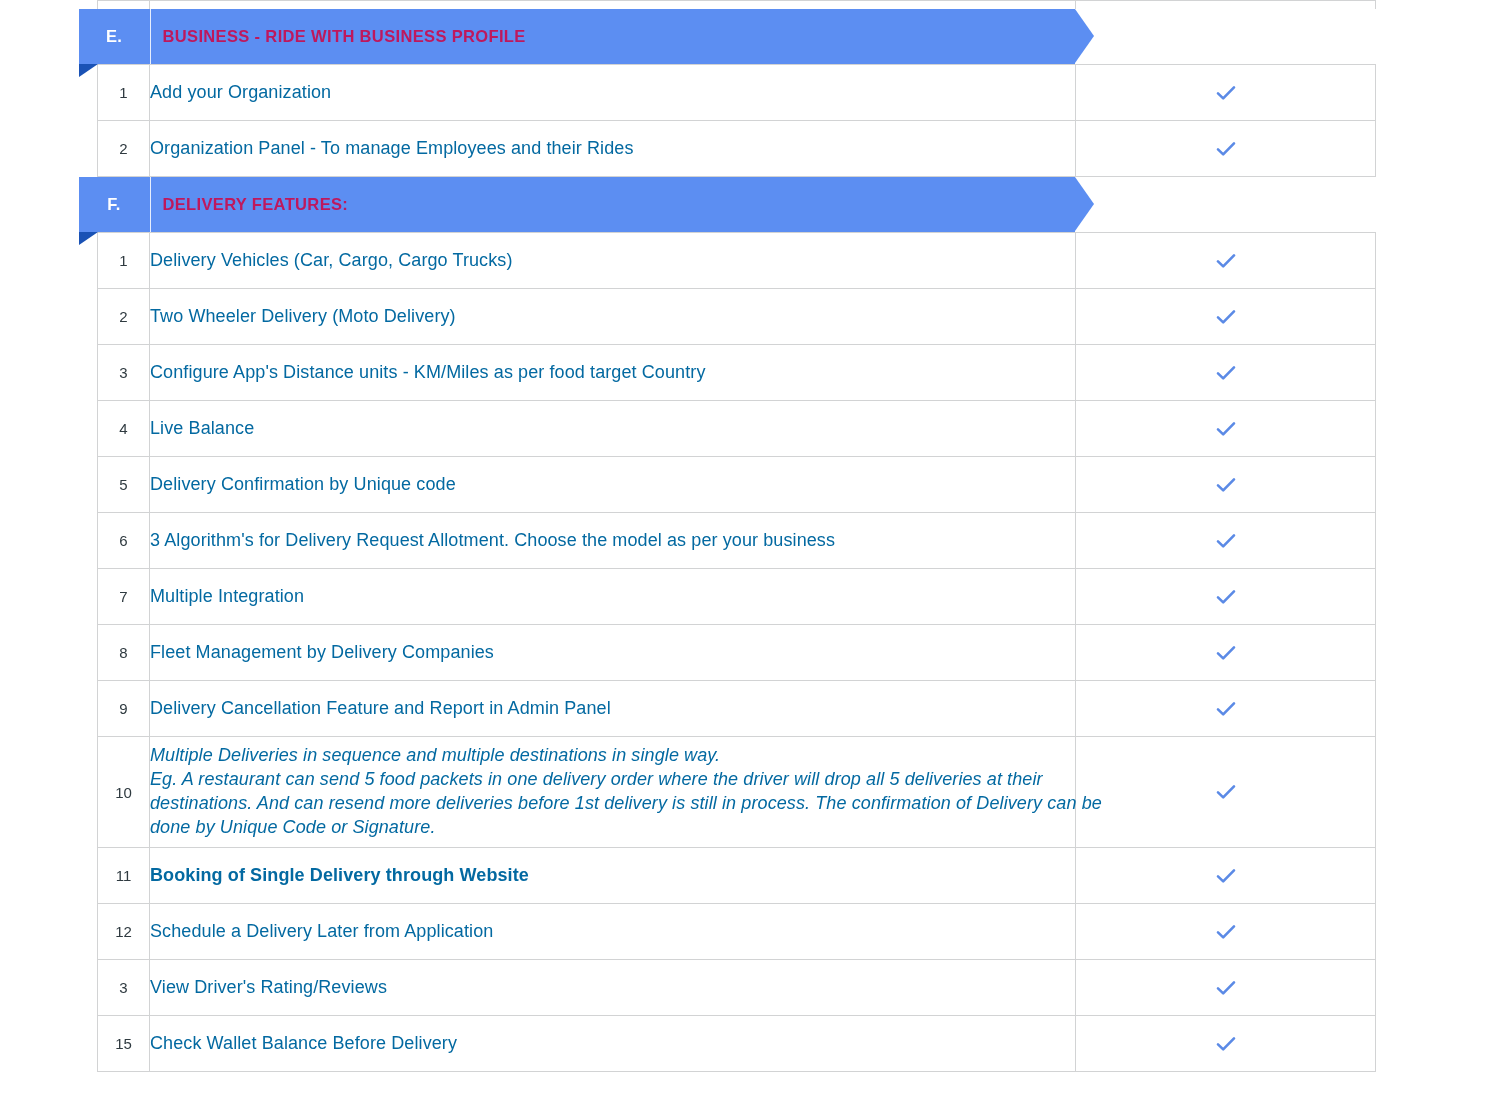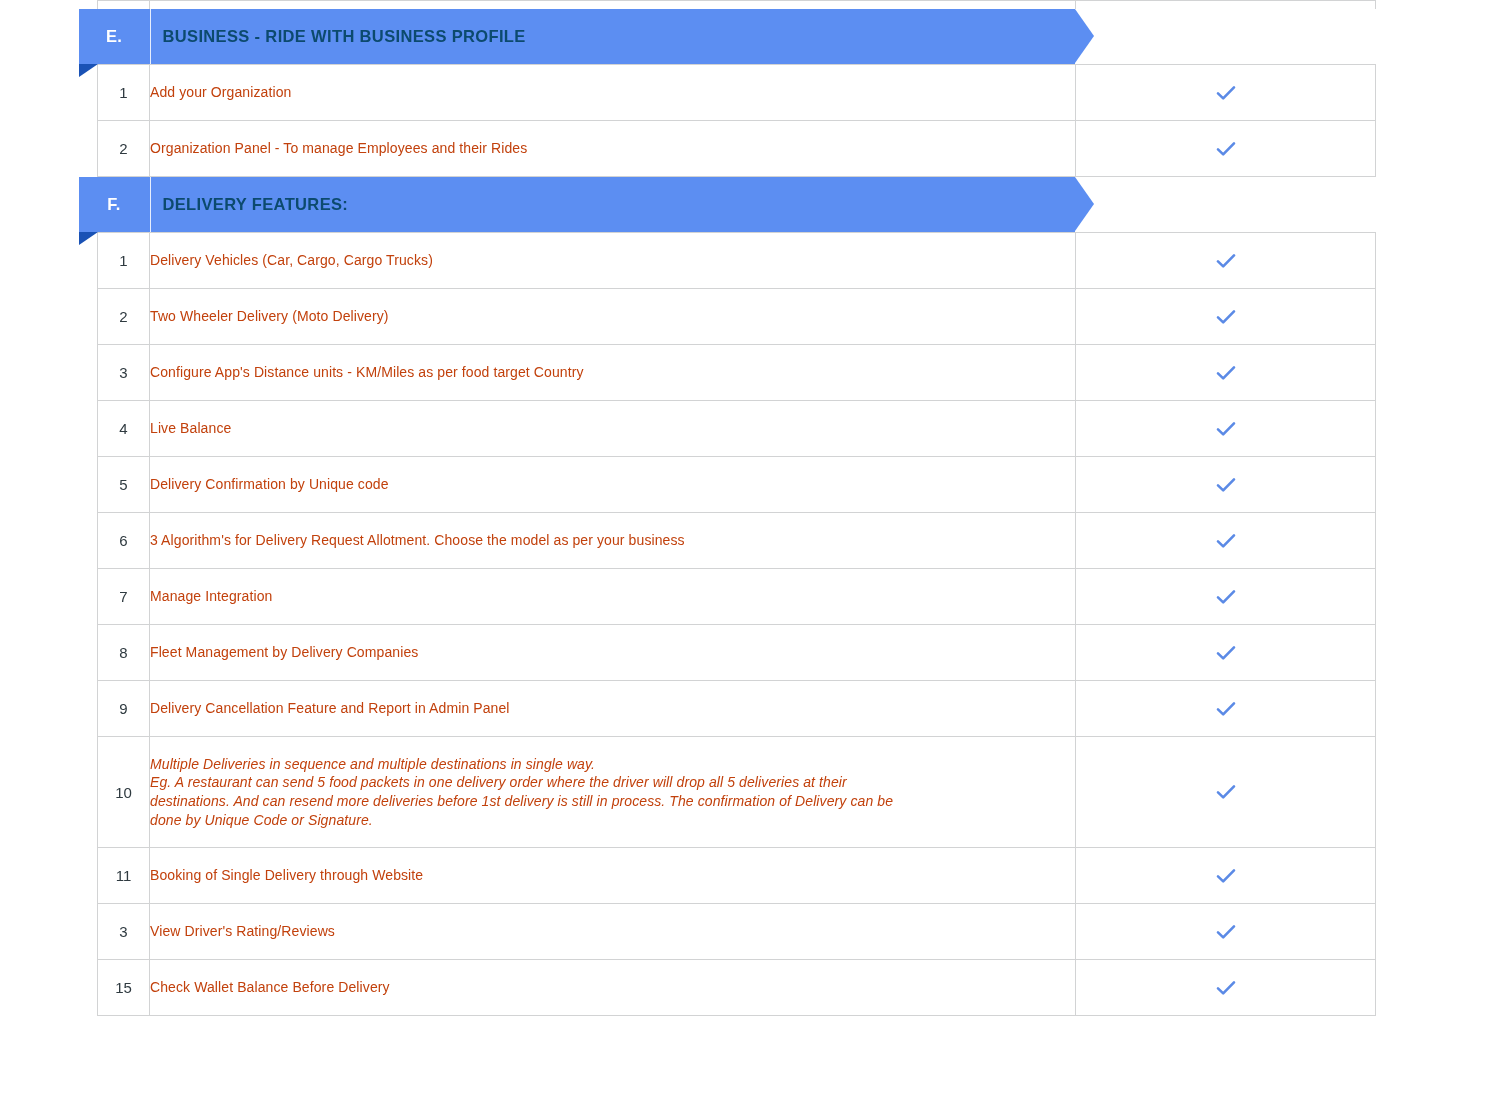--- a/index.html
+++ b/index.html
@@ -45,26 +45,26 @@
 
   
   .num-cell {
     text-align: center;
     font-size: 15px;
     color: #2f3a40;
     font-family: "Liberation Sans", sans-serif;
   }
   .feat-cell {
     padding: 8px 0 8px 17px;
-    font-size: 14px;
-    color: #c2410c;
+    font-size: 18px;
+    color: #0369a1;
     line-height: 1.33;
     letter-spacing: .1px;
   }
-  .feat-cell.bold { font-weight: normal; }
+  .feat-cell.bold { font-weight: bold; }
   .feat-cell .ln { display: block; white-space: nowrap; font-style: italic; }
 
   .check-cell { text-align: center; }
 
   .row-std td { height: 55px; }
   .row-tall td { height: 110px; }
   .row-sliver td { height: 8px; border-bottom: none; }
   .row-sliver td.sv-left { border-left: 1px solid #d2d3d4; border-right: 1px solid #d2d3d4; }
 
   
@@ -142,21 +142,21 @@
     font-size: 16.5px;
     font-weight: bold;
     letter-spacing: .3px;
   }
   .banner-title {
     position: absolute;
     left: 84px;
     top: 0;
     height: 55px;
     line-height: 55px;
-    color: #0c4a6e;
+    color: #be185d;
     font-size: 16.5px;
     font-weight: bold;
     letter-spacing: .35px;
     white-space: nowrap;
   }
   .banner-check-area {
     position: absolute;
     left: 0; top: 0; right: 0; bottom: 0;
   }
 </style>
@@ -257,21 +257,21 @@
         </tr>
         <tr class="row-std">
           <td class="num-cell">6</td>
           <td class="feat-cell">3 Algorithm's for Delivery Request Allotment. Choose the model as per your business</td>
           <td class="check-cell"><span class="check-icon"><svg viewBox="0 0 26 26" xmlns="http://www.w3.org/2000/svg" aria-hidden="true">
                 <path d="M5 13.4 L10.2 18.4 L21 7.4" fill="none" stroke="#5b8ae6" stroke-width="2.6" stroke-linecap="round" stroke-linejoin="round"></path>
               </svg></span></td>
         </tr>
         <tr class="row-std">
           <td class="num-cell">7</td>
-          <td class="feat-cell">Manage Integration</td>
+          <td class="feat-cell">Multiple Integration</td>
           <td class="check-cell"><span class="check-icon"><svg viewBox="0 0 26 26" xmlns="http://www.w3.org/2000/svg" aria-hidden="true">
                 <path d="M5 13.4 L10.2 18.4 L21 7.4" fill="none" stroke="#5b8ae6" stroke-width="2.6" stroke-linecap="round" stroke-linejoin="round"></path>
               </svg></span></td>
         </tr>
         <tr class="row-std">
           <td class="num-cell">8</td>
           <td class="feat-cell">Fleet Management by Delivery Companies</td>
           <td class="check-cell"><span class="check-icon"><svg viewBox="0 0 26 26" xmlns="http://www.w3.org/2000/svg" aria-hidden="true">
                 <path d="M5 13.4 L10.2 18.4 L21 7.4" fill="none" stroke="#5b8ae6" stroke-width="2.6" stroke-linecap="round" stroke-linejoin="round"></path>
               </svg></span></td>
@@ -296,20 +296,27 @@
               </svg></span></td>
         </tr>
         <tr class="row-std">
           <td class="num-cell">11</td>
           <td class="feat-cell bold">Booking of Single Delivery through Website</td>
           <td class="check-cell"><span class="check-icon"><svg viewBox="0 0 26 26" xmlns="http://www.w3.org/2000/svg" aria-hidden="true">
                 <path d="M5 13.4 L10.2 18.4 L21 7.4" fill="none" stroke="#5b8ae6" stroke-width="2.6" stroke-linecap="round" stroke-linejoin="round"></path>
               </svg></span></td>
         </tr>
         <tr class="row-std">
+          <td class="num-cell">12</td>
+          <td class="feat-cell">Schedule a Delivery Later from Application</td>
+          <td class="check-cell"><span class="check-icon"><svg viewBox="0 0 26 26" xmlns="http://www.w3.org/2000/svg" aria-hidden="true">
+                <path d="M5 13.4 L10.2 18.4 L21 7.4" fill="none" stroke="#5b8ae6" stroke-width="2.6" stroke-linecap="round" stroke-linejoin="round"></path>
+              </svg></span></td>
+        </tr>
+        <tr class="row-std">
           <td class="num-cell">3</td>
           <td class="feat-cell">View Driver's Rating/Reviews</td>
           <td class="check-cell"><span class="check-icon"><svg viewBox="0 0 26 26" xmlns="http://www.w3.org/2000/svg" aria-hidden="true">
                 <path d="M5 13.4 L10.2 18.4 L21 7.4" fill="none" stroke="#5b8ae6" stroke-width="2.6" stroke-linecap="round" stroke-linejoin="round"></path>
               </svg></span></td>
         </tr>
         <tr class="row-std">
           <td class="num-cell">15</td>
           <td class="feat-cell">Check Wallet Balance Before Delivery</td>
           <td class="check-cell"><span class="check-icon"><svg viewBox="0 0 26 26" xmlns="http://www.w3.org/2000/svg" aria-hidden="true">

